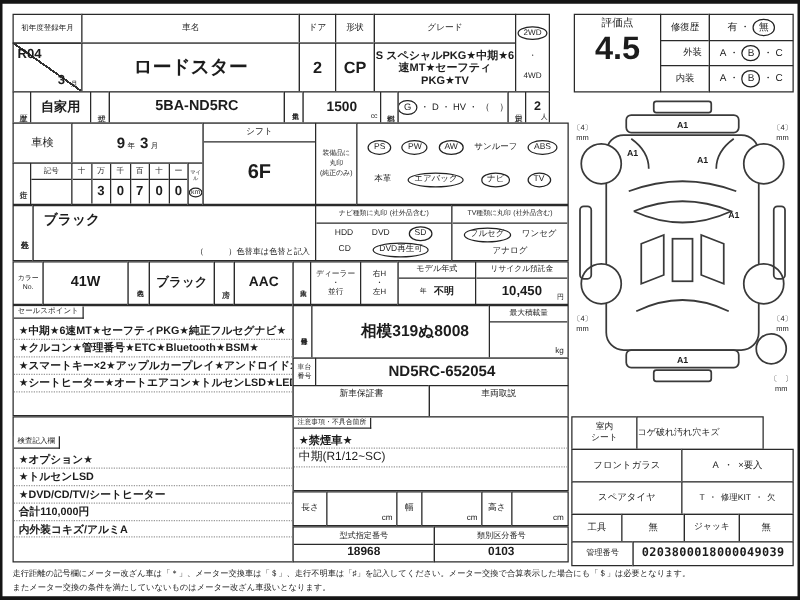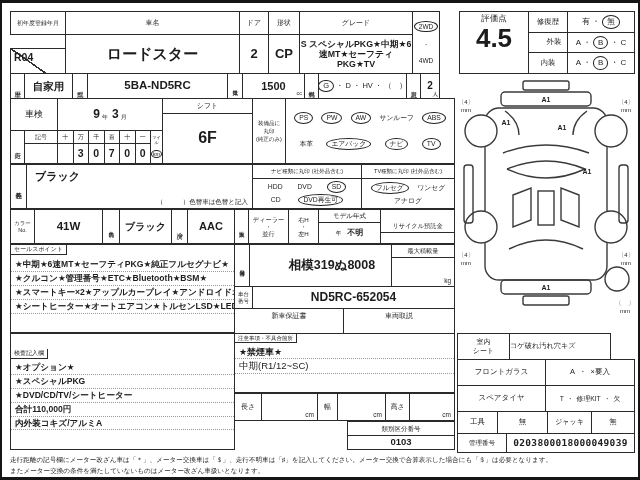--- a/index.html
+++ b/index.html
@@ -12,21 +12,21 @@
   .col{flex-direction:column;}
   .hd{font-size:7px;}
   .b{font-weight:bold;}
   .v{writing-mode:vertical-rl;text-orientation:upright;font-size:6.5px;letter-spacing:0px;line-height:1;}
   .circ{display:inline-block;border:1.2px solid #222;border-radius:50%;padding:1px 4px;}
   .sep{margin:0 2px;}
   .subhd{width:100%;border-bottom:1px solid #2a2a2a;font-size:6px;display:flex;align-items:center;justify-content:center;flex:none;}
   .tab{position:absolute;top:0;left:0;border-right:1px solid #2a2a2a;border-bottom:1px solid #2a2a2a;
        font-size:6px;padding:1px 3px;background:#fff;z-index:2;}
   .dotline{border-bottom:1px dotted #9a9a9a;padding:2px 2px 1px 4px;font-size:8.6px;font-weight:bold;text-align:left;white-space:nowrap;}
-  .diagbg{background:linear-gradient(to top right,transparent 49%,#333 49%,#333 51.5%,transparent 51.5%);margin-top:14px;}
+  .diagbg{background:linear-gradient(to top right,transparent 49%,#333 49%,#333 51.5%,transparent 51.5%);}
   svg text{font-family:"Liberation Sans",sans-serif;}
 </style>
 </head>
 <body>
 
 <div id="stage">
 
   <div class="c hd" style="left:8px;top:8px;width:56px;height:24px;font-size:6px">初年度登録年月</div>
   <div class="c diagbg" style="left:8px;top:31px;width:56px;height:40px">
     <span class="b" style="position:absolute;left:3px;top:2px;font-size:10.5px">R04</span>
@@ -231,20 +231,24 @@
   </div>
   <div class="c col" style="left:316px;top:206px;width:63px;height:35px">
     <div class="subhd" style="height:12px;font-size:6.5px">モデル年式</div>
     <div style="flex:1;display:flex;align-items:center;gap:6px">
       <span style="font-size:5.5px">年</span>
       <span class="b" style="font-size:8px">不明</span>
     </div>
   </div>
   <div class="c col" style="left:378px;top:206px;width:75px;height:35px">
     <div class="subhd" style="height:12px;font-size:6.2px">リサイクル預託金</div>
+    <div style="flex:1;display:flex;align-items:center;justify-content:center;width:100%;position:relative">
+      <span class="b" style="font-size:10.5px">10,450</span>
+      <span style="position:absolute;right:3px;bottom:2px;font-size:5.5px">円</span>
+    </div>
   </div>
 
   <div class="c" style="left:8px;top:241px;width:225px;height:89px;align-items:flex-start;justify-content:flex-start">
     <span class="tab">セールスポイント</span>
     <div style="width:100%;padding-top:13px">
       <div class="dotline">★中期★6速MT★セーフティPKG★純正フルセグナビ★</div>
       <div class="dotline">★クルコン★管理番号★ETC★Bluetooth★BSM★</div>
       <div class="dotline">★スマートキー×2★アップルカープレイ★アンドロイドオート★</div>
       <div class="dotline">★シートヒーター★オートエアコン★トルセンLSD★LED★</div>
     </div>
@@ -271,21 +275,21 @@
     <span class="tab" style="font-size:5.5px">注意事項・不具合箇所</span>
     <div style="width:100%;padding-top:11px">
       <div class="dotline" style="font-size:9px">★禁煙車★</div>
       <div class="dotline" style="font-size:9.5px;font-weight:normal">中期(R1/12~SC)</div>
     </div>
   </div>
   <div class="c" style="left:8px;top:330px;width:225px;height:117px;align-items:flex-start;justify-content:flex-start">
     <span class="tab" style="top:15px">検査記入欄</span>
     <div style="width:100%;padding-top:27px">
       <div class="dotline">★オプション★</div>
-      <div class="dotline">★スペシャルPKG</div>
+      <div class="dotline">★トルセンLSD</div>
       <div class="dotline">★DVD/CD/TV/シートヒーター</div>
       <div class="dotline">合計110,000円</div>
       <div class="dotline">内外装コキズ/アルミA</div>
     </div>
   </div>
 
   <div class="c hd" style="left:232px;top:390px;width:28px;height:28px">長さ</div>
   <div class="c" style="left:259px;top:390px;width:57px;height:28px">
     <span></span>
     <span style="position:absolute;right:3px;bottom:2px;font-size:6.5px">cm</span>
@@ -294,20 +298,24 @@
   <div class="c" style="left:335px;top:390px;width:49px;height:28px">
     <span></span>
     <span style="position:absolute;right:3px;bottom:2px;font-size:6.5px">cm</span>
   </div>
   <div class="c hd" style="left:383px;top:390px;width:25px;height:28px">高さ</div>
   <div class="c" style="left:407px;top:390px;width:46px;height:28px">
     <span></span>
     <span style="position:absolute;right:3px;bottom:2px;font-size:6.5px">cm</span>
   </div>
 
+  <div class="c col" style="left:232px;top:418px;width:114px;height:29px">
+    <div class="subhd" style="height:13px;font-size:6.5px">型式指定番号</div>
+    <div class="b" style="flex:1;display:flex;align-items:center;justify-content:center;font-size:9.5px">18968</div>
+  </div>
   <div class="c col" style="left:345px;top:418px;width:108px;height:29px">
     <div class="subhd" style="height:13px;font-size:6.5px">類別区分番号</div>
     <div class="b" style="flex:1;display:flex;align-items:center;justify-content:center;font-size:9.5px">0103</div>
   </div>
 
   <svg viewBox="0 0 178 252" style="position:absolute;left:455px;top:74px;width:178px;height:252px">
     <g fill="none" stroke="#3a3a3a" stroke-width="1.4">
       <rect x="66" y="4" width="46" height="9" rx="2"></rect>
       <rect x="44" y="15" width="90" height="14" rx="4"></rect>
       <rect x="28" y="31" width="122" height="172" rx="14"></rect>

